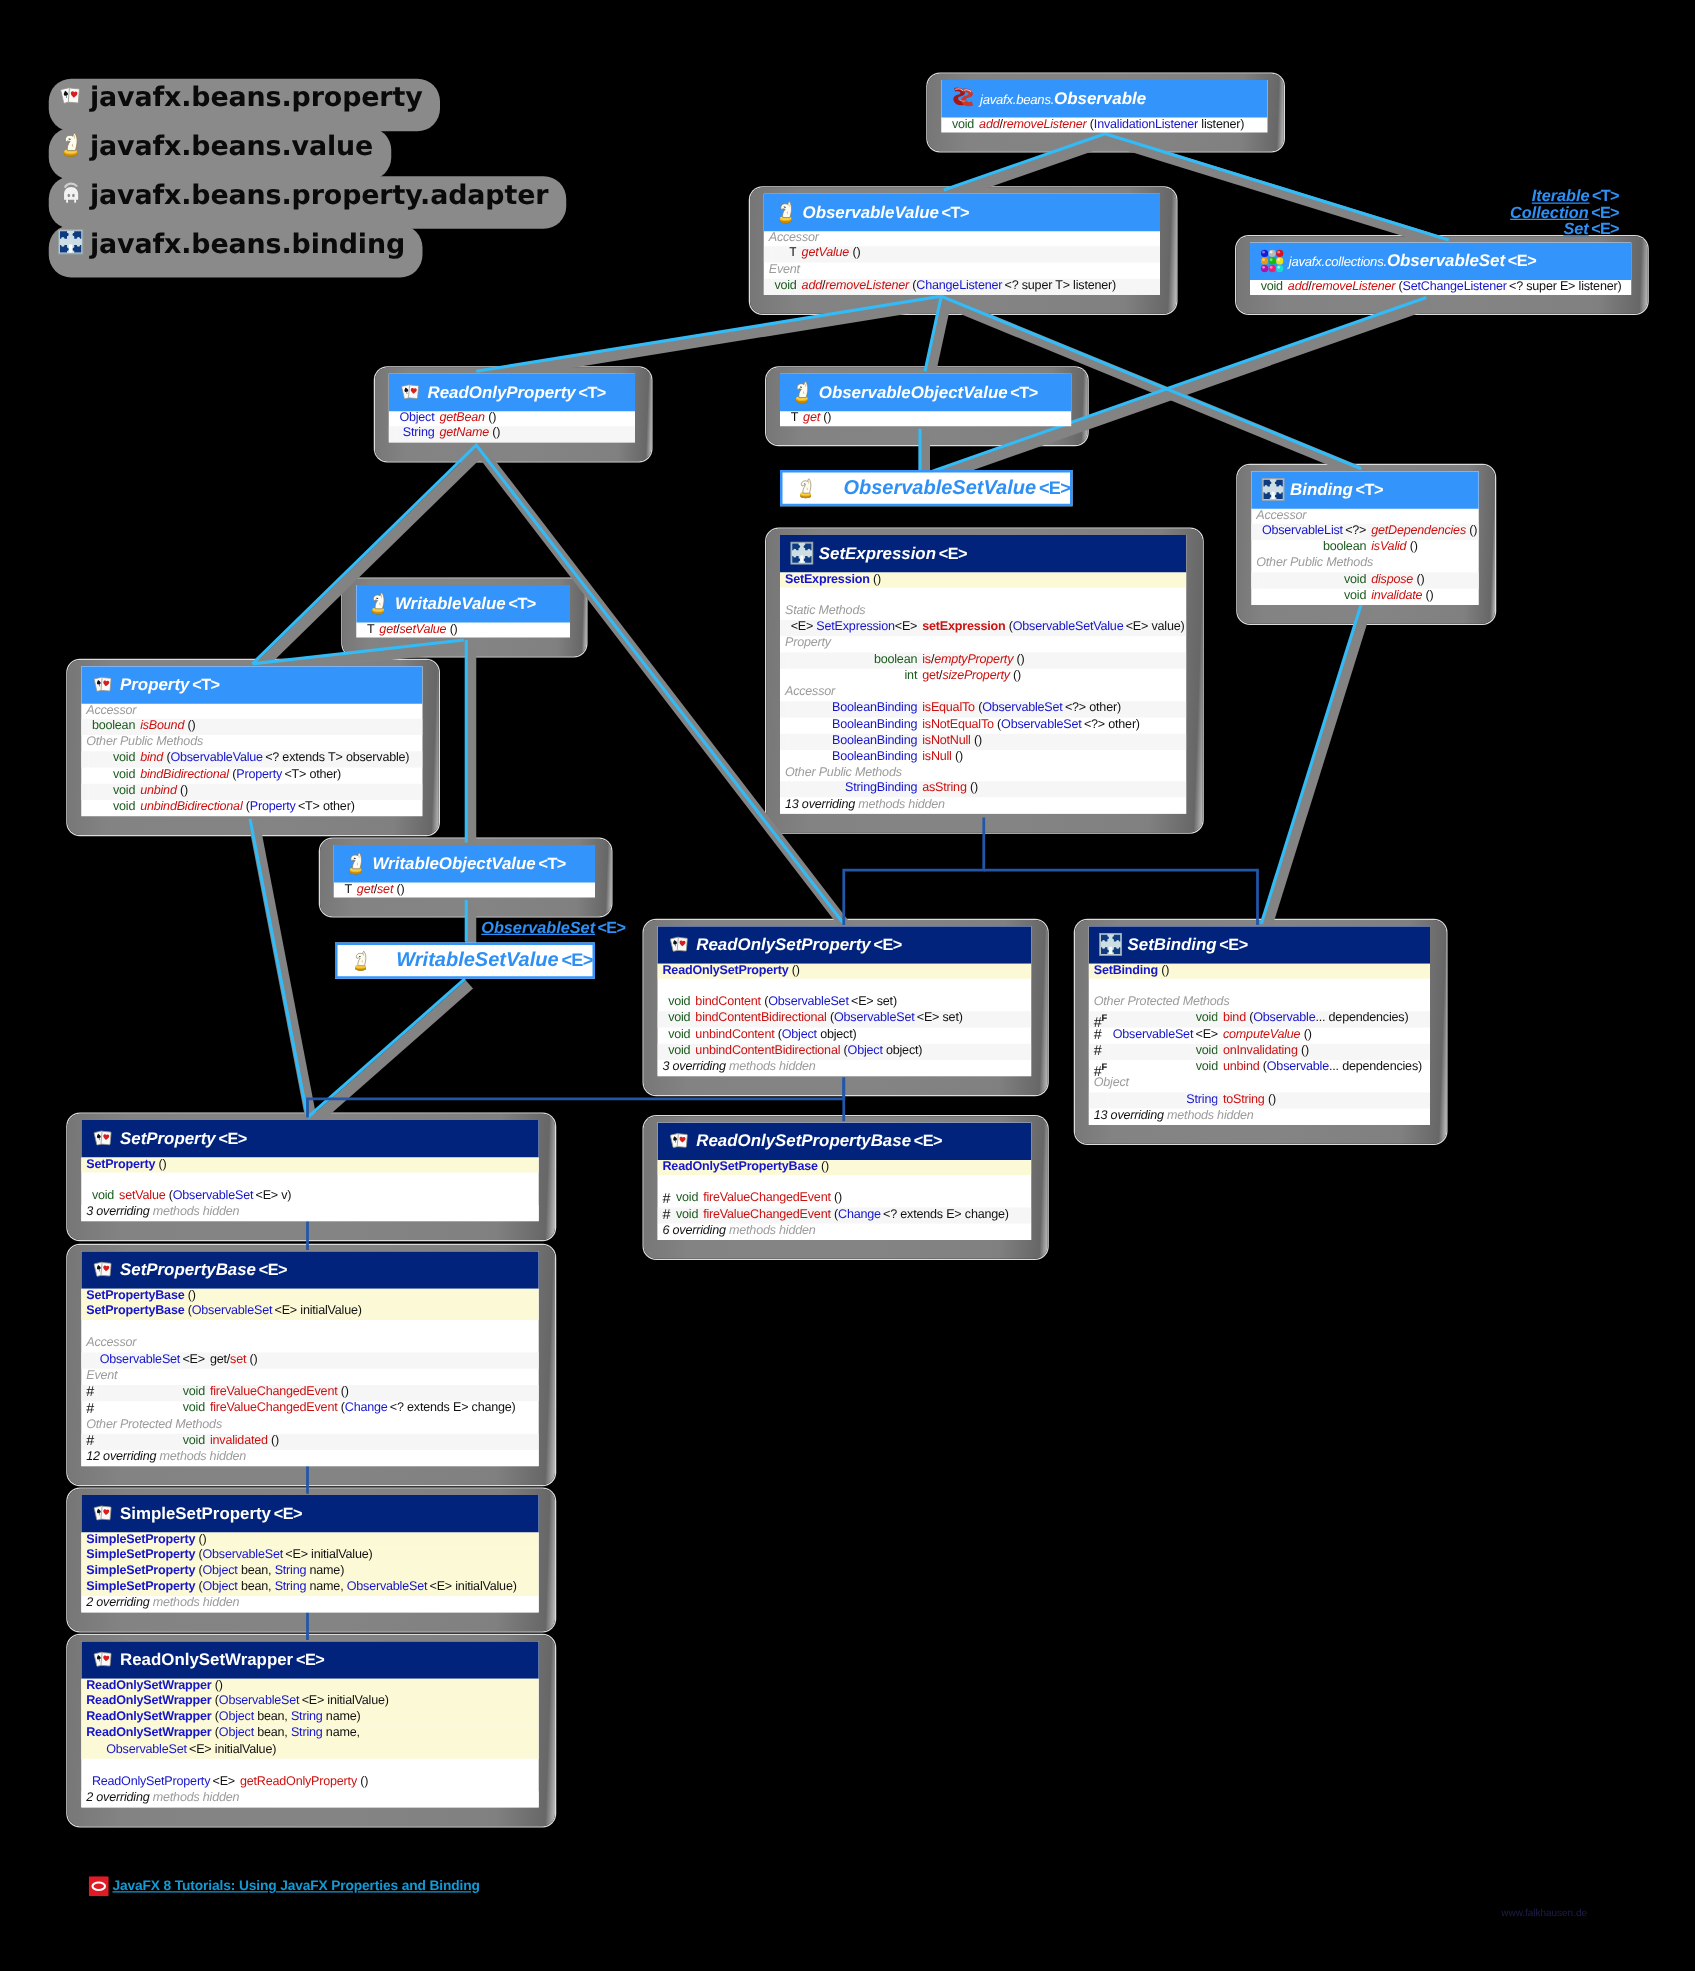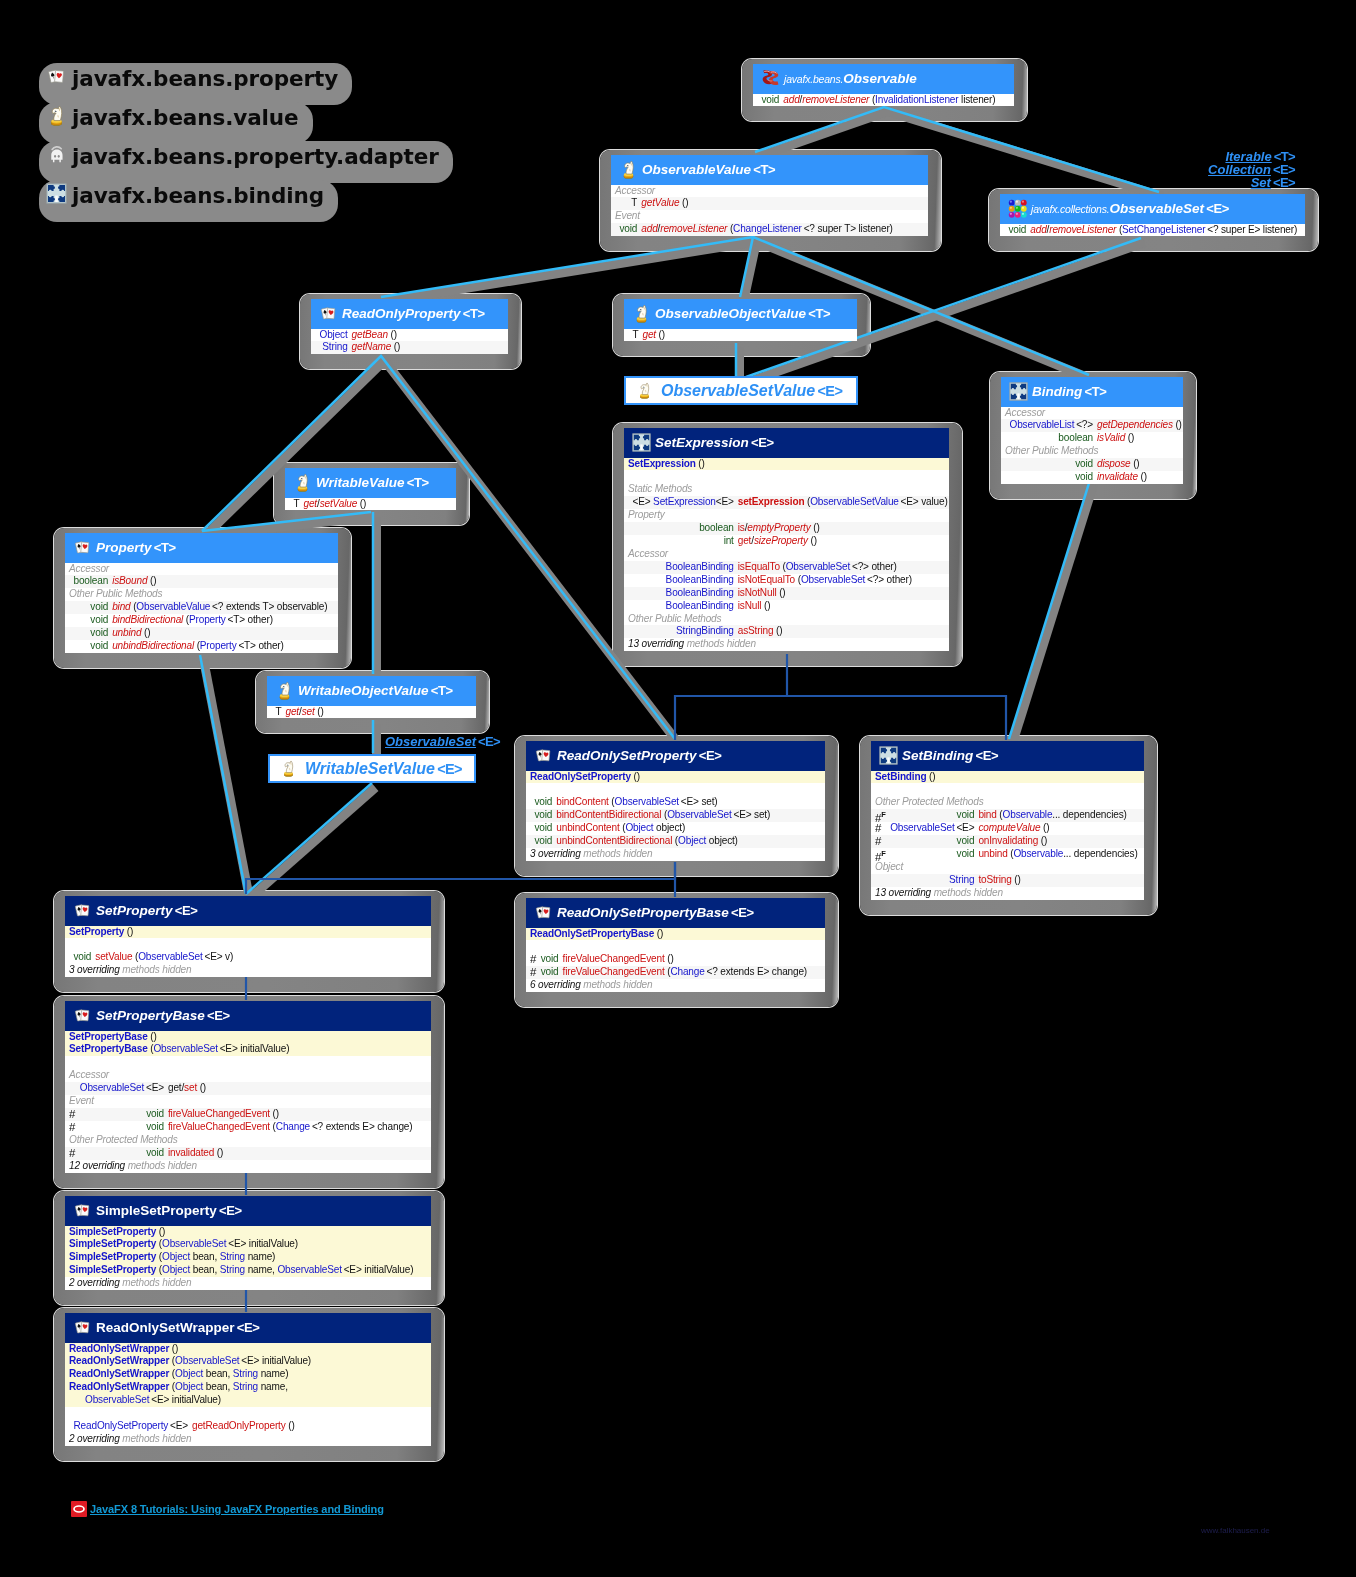--- a/index.html
+++ b/index.html
@@ -58,21 +58,21 @@
   .g{color:#1a5a1e;}
   .b{color:#1515cc;}
   .r{color:#cc1111;}
   .R{color:#cc1111;font-weight:bold;}
   .ri{color:#cc1111;font-style:italic;}
   .k{color:#111;}
   .K{color:#1515cc;font-weight:bold;}
 
   
   .tbox{position:absolute;z-index:3;box-sizing:border-box;background:#fff;border:2px solid #3394fb;
-        display:flex;align-items:center;padding-left:10px;}
+        display:flex;align-items:center;padding-left:10px;justify-content:space-between;}
   .tbox .ico{width:17px;height:17px;flex:0 0 17px;margin-right:8px;}
   .tbox .nm{color:#2e90f5;font-size:16px;font-weight:bold;font-style:italic;white-space:nowrap;}
   .tbox .nm .gen{font-style:normal;font-size:14.5px;letter-spacing:-0.6px;}
 
   
   .extlink{position:absolute;z-index:4;color:#2e90f5;font-size:13px;font-weight:bold;font-style:italic;
            white-space:nowrap;text-align:right;}
   .extlink .u{text-decoration:underline;text-align:center;}
   .extlink .gen{font-style:normal;letter-spacing:-0.6px;}
 

